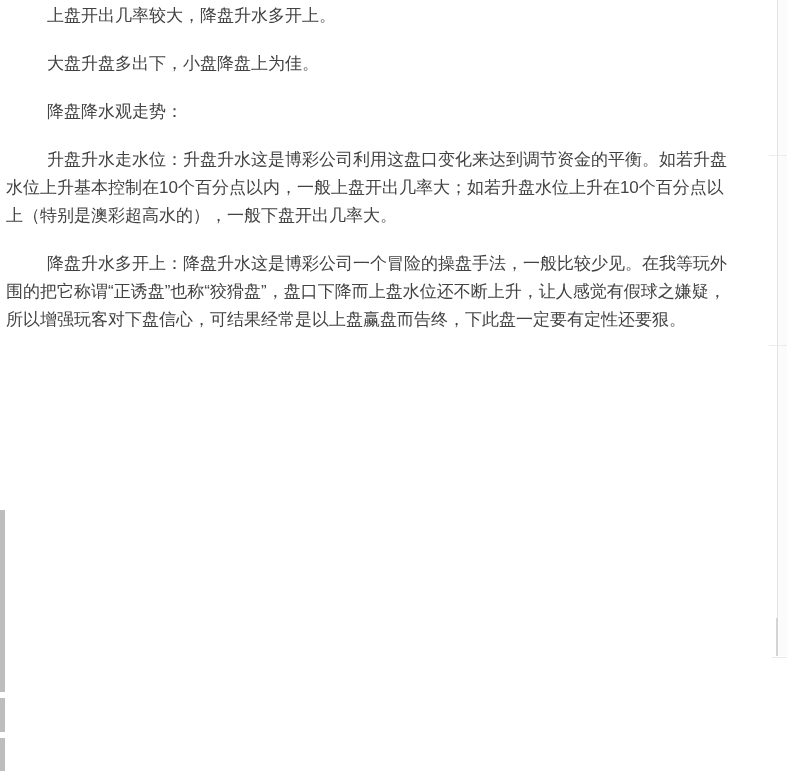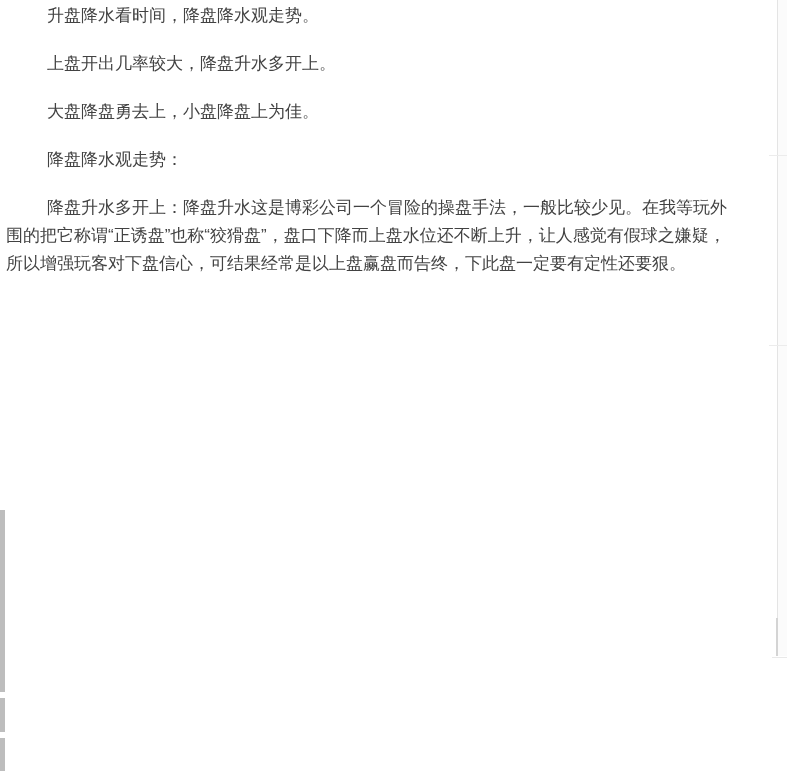--- a/index.html
+++ b/index.html
@@ -73,24 +73,24 @@
     background: #bdbdbd;
   }
   .left-seg.s1 { top: 510px; height: 182px; }
   .left-seg.s2 { top: 698px; height: 34px; }
   .left-seg.s3 { top: 738px; height: 33px; }
 </style>
 </head>
 <body>
 
 <div class="article">
-  <p>升盘降水看时间，降盘降水观走势。</p>
   <p>上盘开出几率较大，降盘升水多开上。</p>
-  <p>大盘降盘勇去上，小盘降盘上为佳。</p>
+  <p>大盘升盘多出下，小盘降盘上为佳。</p>
   <p>降盘降水观走势：</p>
+  <p>升盘升水走水位：升盘升水这是博彩公司利用这盘口变化来达到调节资金的平衡。如若升盘水位上升基本控制在10个百分点以内，一般上盘开出几率大；如若升盘水位上升在10个百分点以上（特别是澳彩超高水的），一般下盘开出几率大。</p>
   <p>降盘升水多开上：降盘升水这是博彩公司一个冒险的操盘手法，一般比较少见。在我等玩外围的把它称谓“正诱盘”也称“狡猾盘”，盘口下降而上盘水位还不断上升，让人感觉有假球之嫌疑，所以增强玩客对下盘信心，可结果经常是以上盘赢盘而告终，下此盘一定要有定性还要狠。</p>
 </div>
 
 <div class="right-edge"></div>
 <div class="right-tick t1"></div>
 <div class="right-tick t2"></div>
 <div class="scroll-thumb"></div>
 <div class="right-bottom-border"></div>
 
 <div class="left-seg s1"></div>

